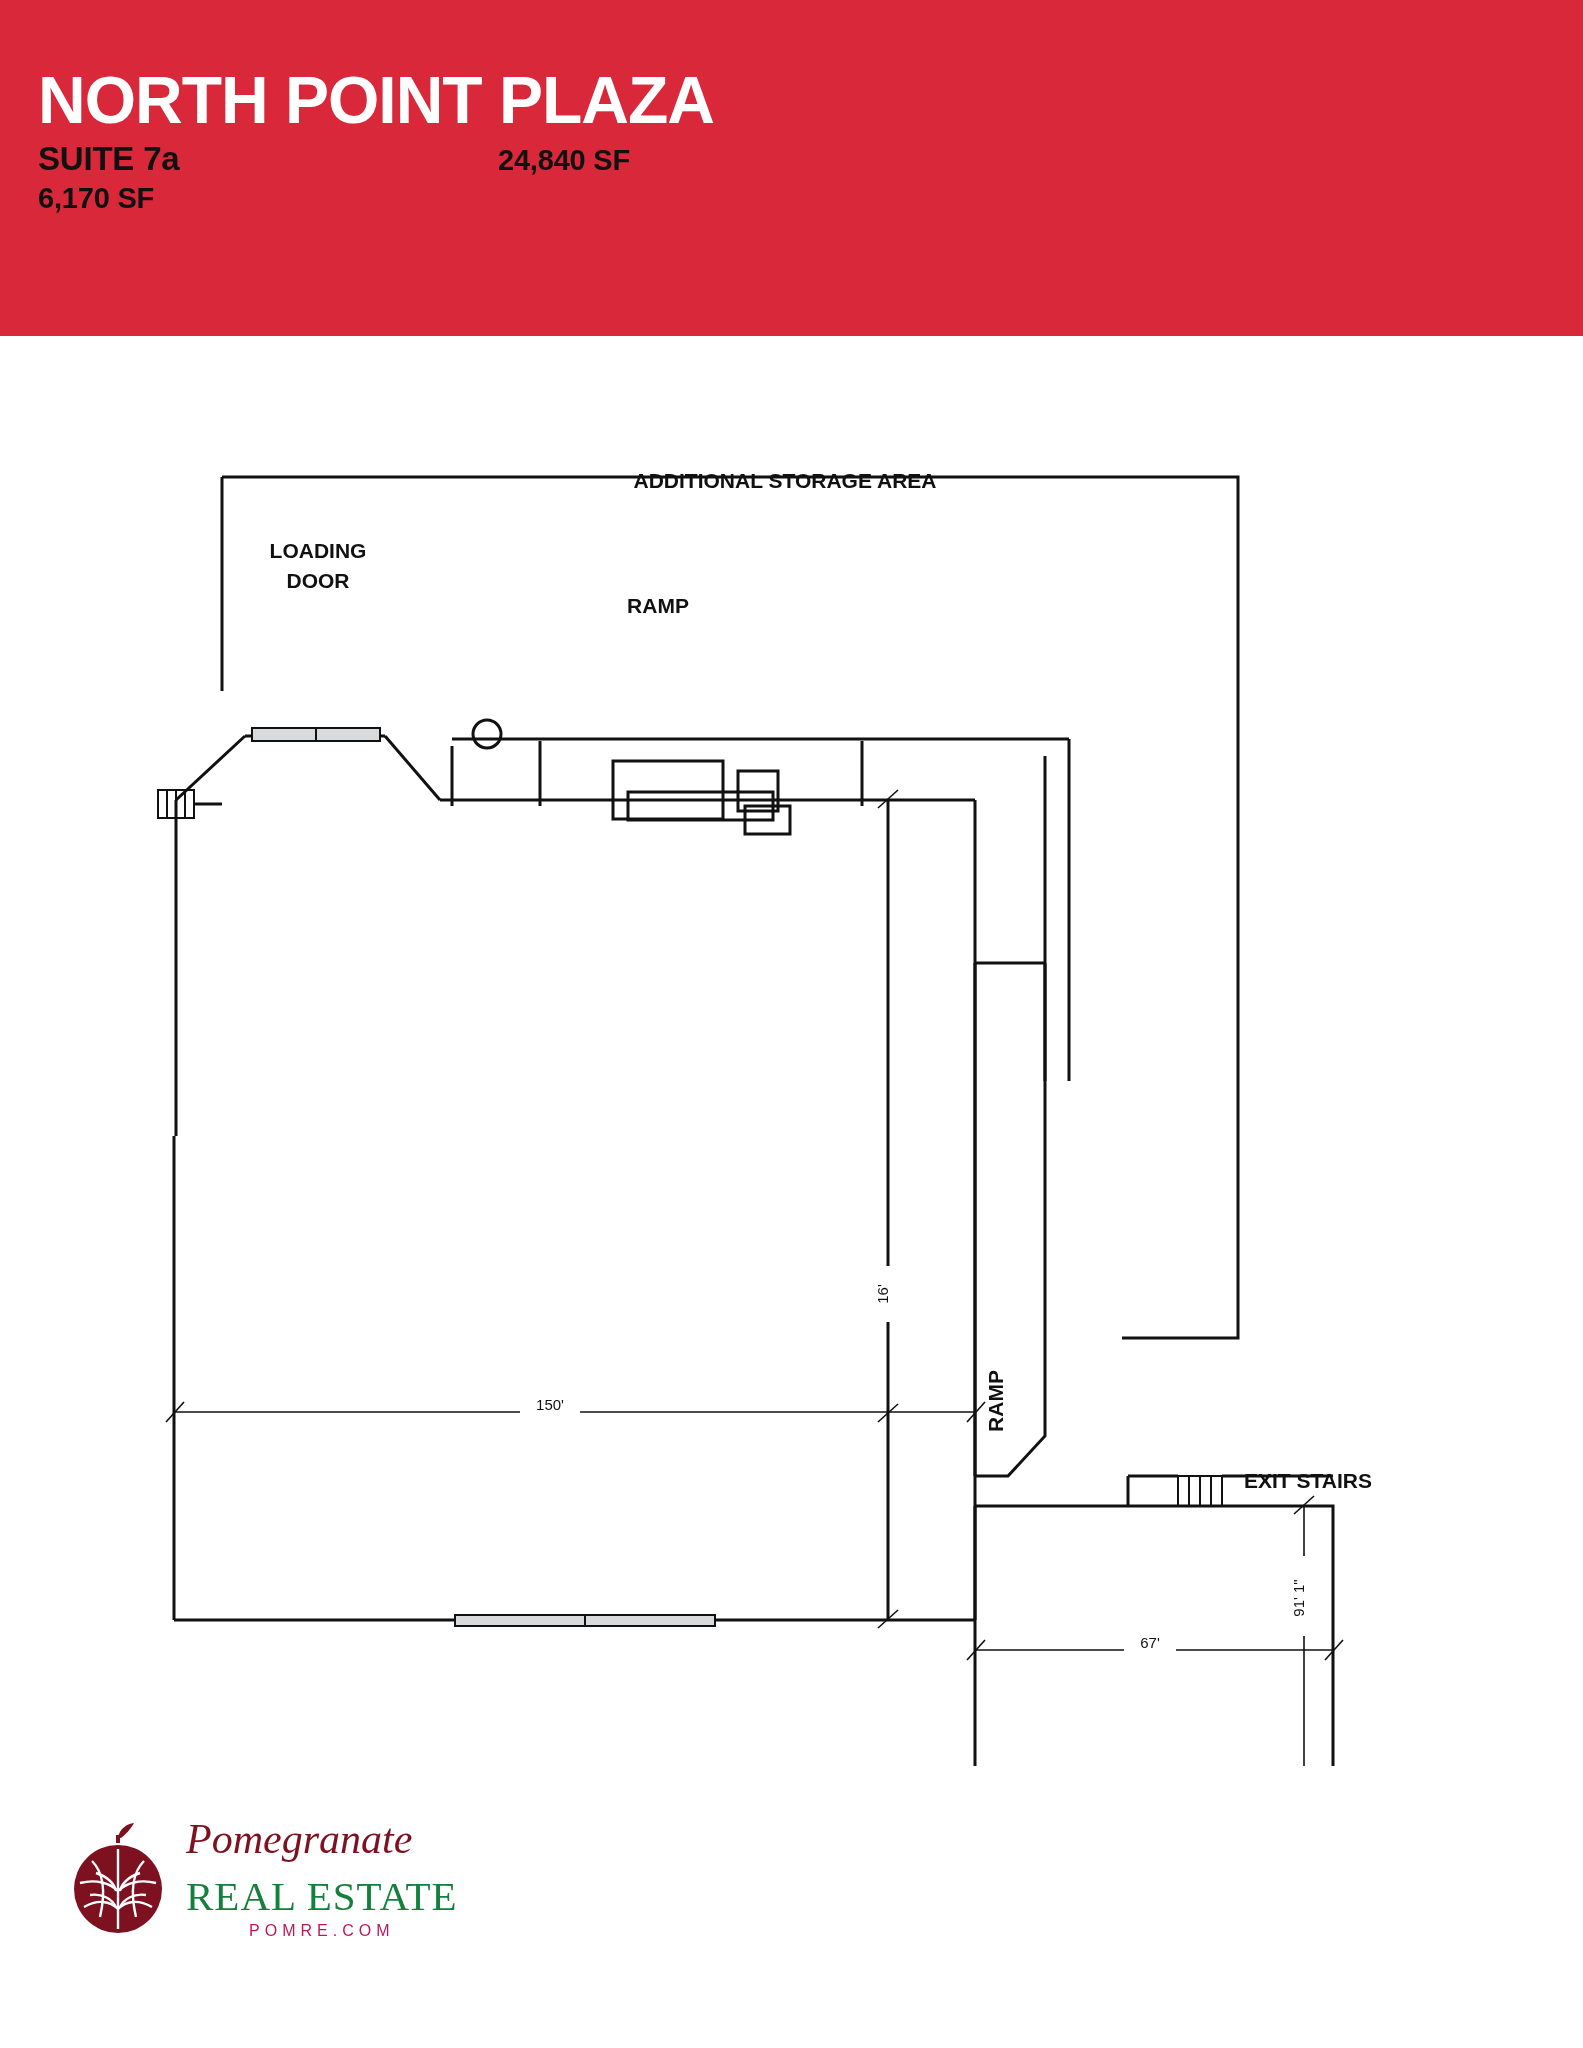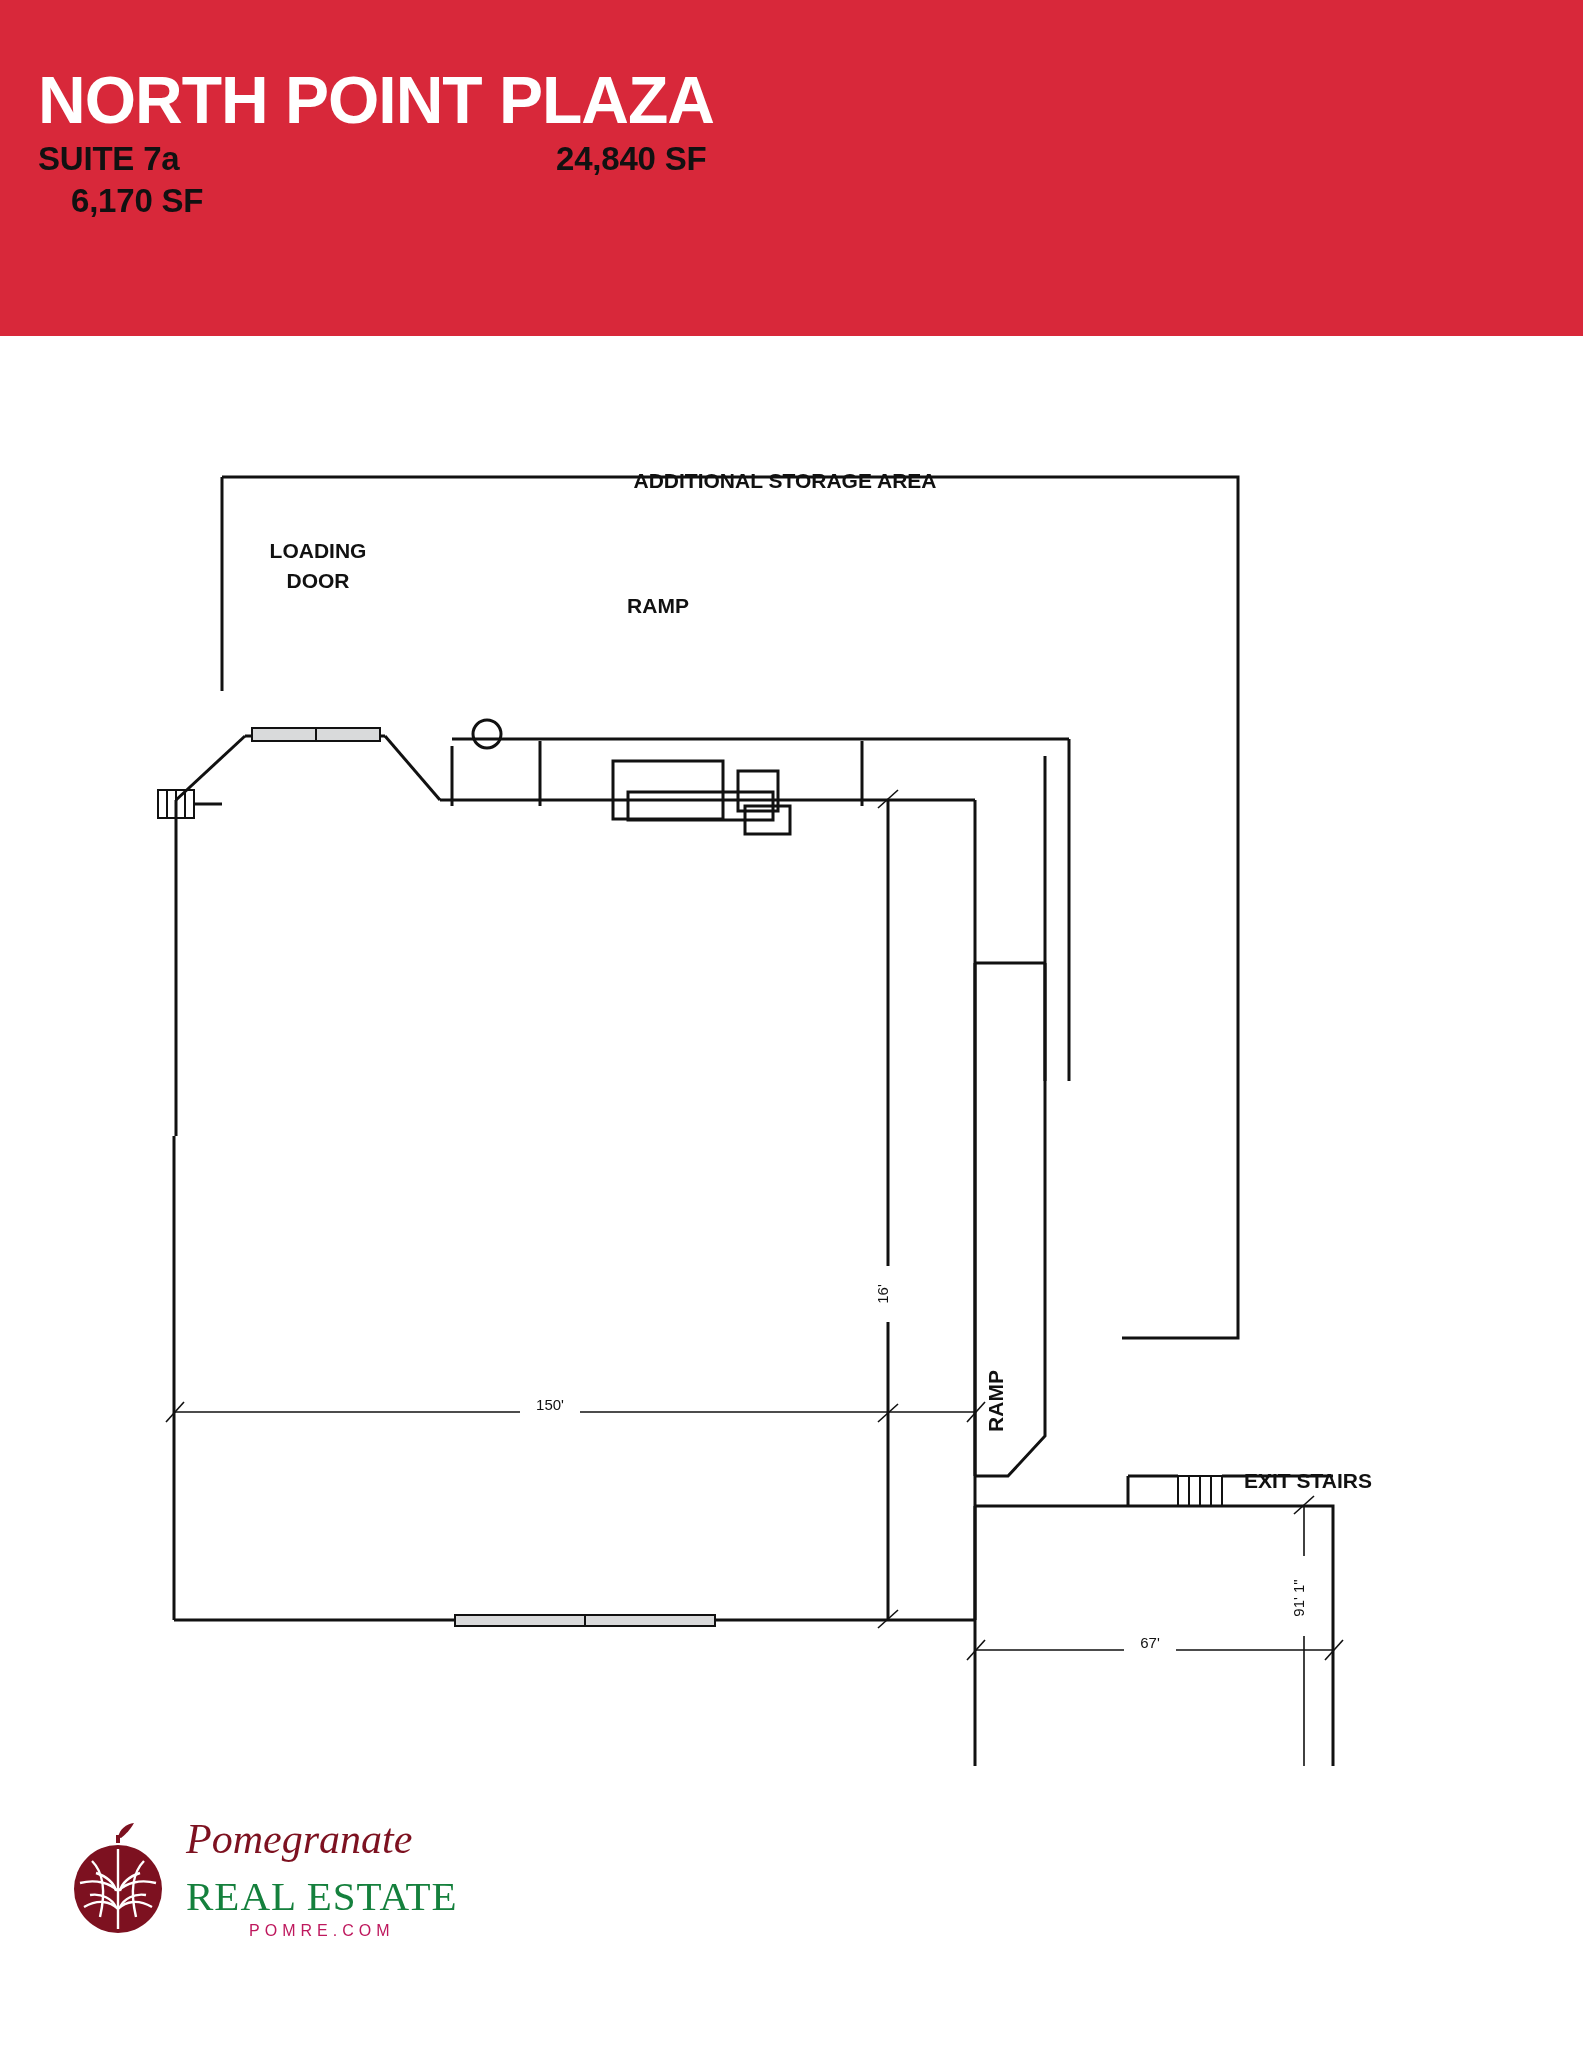--- a/index.html
+++ b/index.html
@@ -39,35 +39,33 @@
   .suite-table {
     position: absolute;
     left: 38px;
     top: 140px;
     color: #111111;
   }
   .suite-row {
     display: flex;
     align-items: baseline;
     height: 42px;
-    gap: 25px;
   }
   .suite-name {
     width: 460px;
     font-size: 33px;
     font-weight: bold;
     letter-spacing: -0.2px;
     white-space: nowrap;
   }
   .suite-area {
-    font-size: 33px;
+    font-size: 29px;
     font-weight: bold;
     letter-spacing: -0.2px;
     white-space: nowrap;
-    margin-left: 33px;
   }
 
   
   .plan {
     position: absolute;
     left: 0;
     top: 336px;
     width: 1583px;
     height: 1430px;
   }

